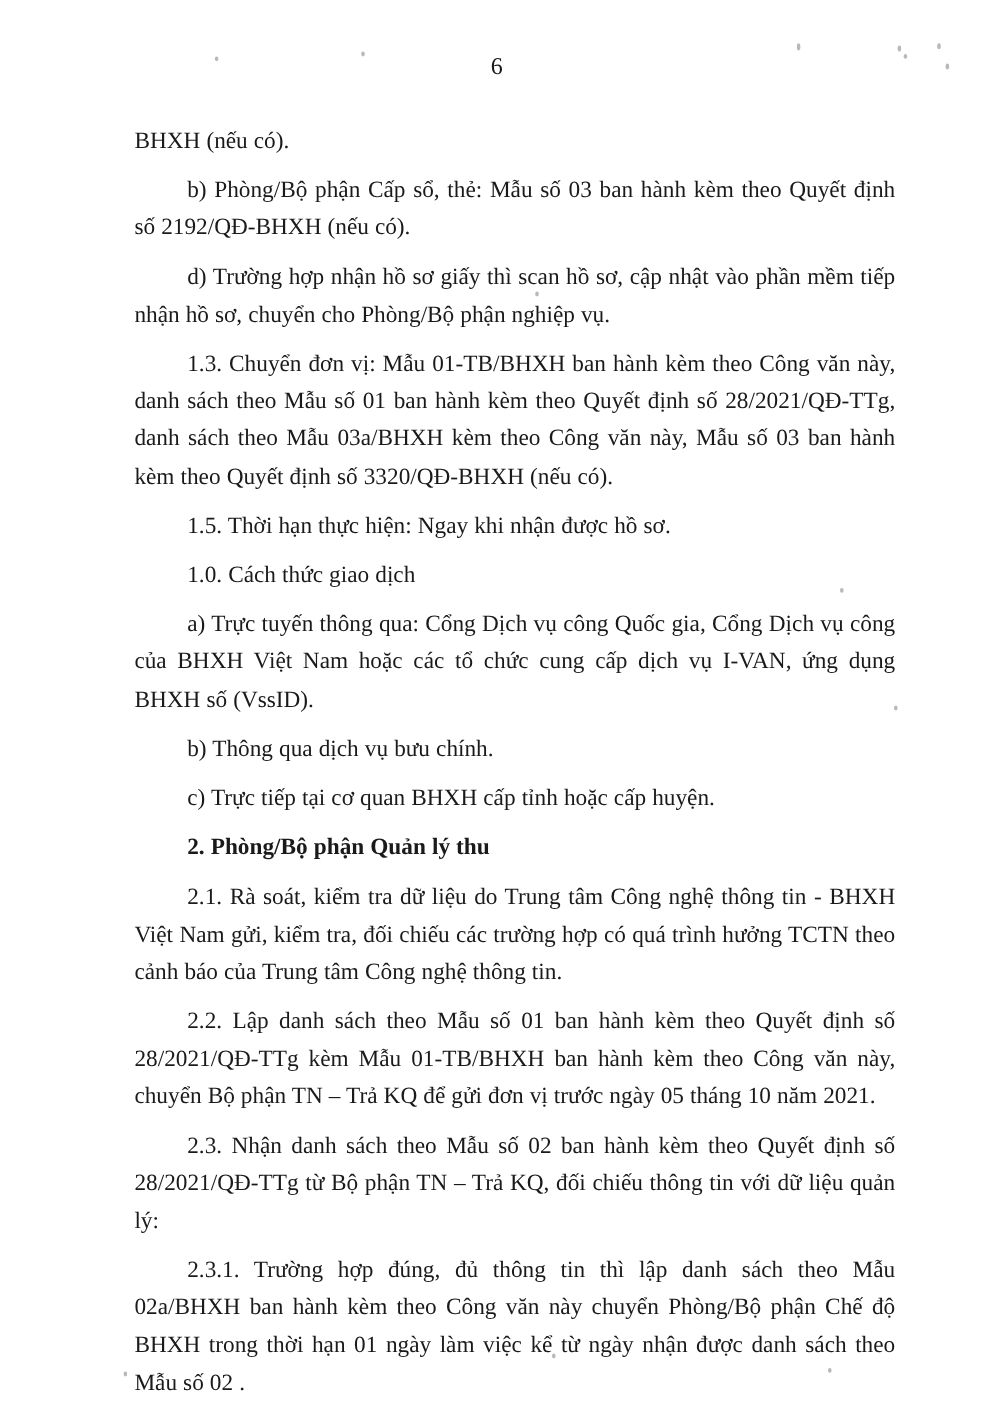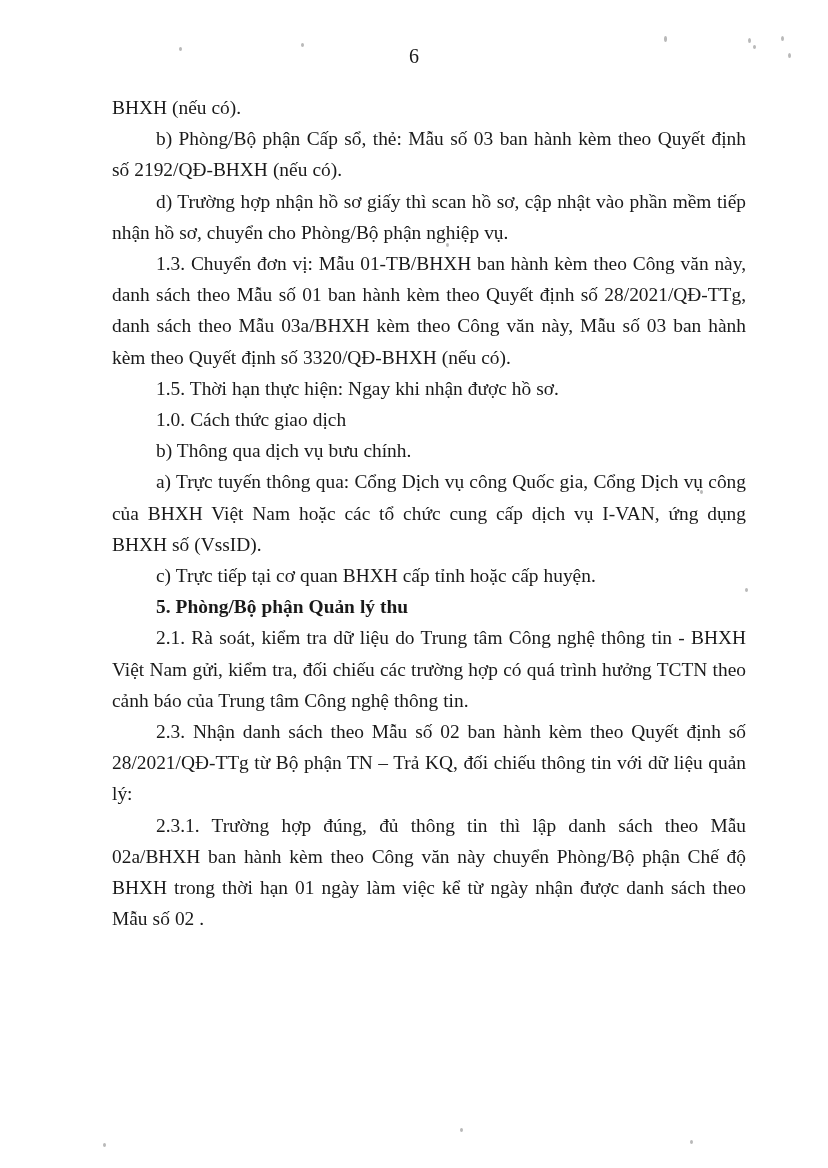--- a/index.html
+++ b/index.html
@@ -38,21 +38,21 @@
     line-height: 24px;
     letter-spacing: 0.2px;
   }
   .body-text {
     position: absolute;
     left: 112px;
     top: 92px;
     width: 634px;
   }
   p.para {
-    margin: 0 0 0 0;
+    margin: 10px 0 0 0;
     font-size: 19.4px;
     line-height: 31.2px;
     text-align: justify;
     text-justify: inter-word;
     text-indent: 0;
     word-spacing: 0.2px;
     -webkit-font-smoothing: antialiased;
   }
   p.indent {
     text-indent: 44px;
@@ -89,22 +89,23 @@
   <div class="page-number">6</div>
 
   <div class="body-text">
 
     <p class="para noindent">BHXH (nếu có).</p>
     <p class="para indent">b) Phòng/Bộ phận Cấp sổ, thẻ: Mẫu số 03 ban hành kèm theo Quyết định số 2192/QĐ-BHXH (nếu có).</p>
     <p class="para indent">d) Trường hợp nhận hồ sơ giấy thì scan hồ sơ, cập nhật vào phần mềm tiếp nhận hồ sơ, chuyển cho Phòng/Bộ phận nghiệp vụ.</p>
     <p class="para indent">1.3. Chuyển đơn vị: Mẫu 01-TB/BHXH ban hành kèm theo Công văn này, danh sách theo Mẫu số 01 ban hành kèm theo Quyết định số 28/2021/QĐ-TTg, danh sách theo Mẫu 03a/BHXH kèm theo Công văn này, Mẫu số 03 ban hành kèm theo Quyết định số 3320/QĐ-BHXH (nếu có).</p>
     <p class="para indent">1.5. Thời hạn thực hiện: Ngay khi nhận được hồ sơ.</p>
     <p class="para indent">1.0. Cách thức giao dịch</p>
+    <p class="para indent">a) Trực tuyến thông qua: Cổng Dịch vụ công Quốc gia, Cổng Dịch vụ công của BHXH Việt Nam hoặc các tổ chức cung cấp dịch vụ I-VAN, ứng dụng BHXH số (VssID).</p>
     <p class="para indent">b) Thông qua dịch vụ bưu chính.</p>
-    <p class="para indent">a) Trực tuyến thông qua: Cổng Dịch vụ công Quốc gia, Cổng Dịch vụ công của BHXH Việt Nam hoặc các tổ chức cung cấp dịch vụ I-VAN, ứng dụng BHXH số (VssID).</p>
     <p class="para indent">c) Trực tiếp tại cơ quan BHXH cấp tỉnh hoặc cấp huyện.</p>
-    <p class="para bold">5. Phòng/Bộ phận Quản lý thu</p>
+    <p class="para bold">2. Phòng/Bộ phận Quản lý thu</p>
     <p class="para indent">2.1. Rà soát, kiểm tra dữ liệu do Trung tâm Công nghệ thông tin - BHXH Việt Nam gửi, kiểm tra, đối chiếu các trường hợp có quá trình hưởng TCTN theo cảnh báo của Trung tâm Công nghệ thông tin.</p>
+    <p class="para indent">2.2. Lập danh sách theo Mẫu số 01 ban hành kèm theo Quyết định số 28/2021/QĐ-TTg kèm Mẫu 01-TB/BHXH ban hành kèm theo Công văn này, chuyển Bộ phận TN – Trả KQ để gửi đơn vị trước ngày 05 tháng 10 năm 2021.</p>
     <p class="para indent">2.3. Nhận danh sách theo Mẫu số 02 ban hành kèm theo Quyết định số 28/2021/QĐ-TTg từ Bộ phận TN – Trả KQ, đối chiếu thông tin với dữ liệu quản lý:</p>
     <p class="para indent">2.3.1. Trường hợp đúng, đủ thông tin thì lập danh sách theo Mẫu 02a/BHXH ban hành kèm theo Công văn này chuyển Phòng/Bộ phận Chế độ BHXH trong thời hạn 01 ngày làm việc kể từ ngày nhận được danh sách theo Mẫu số 02 .</p>
 
   </div>
 </div>
 
 </body></html>

